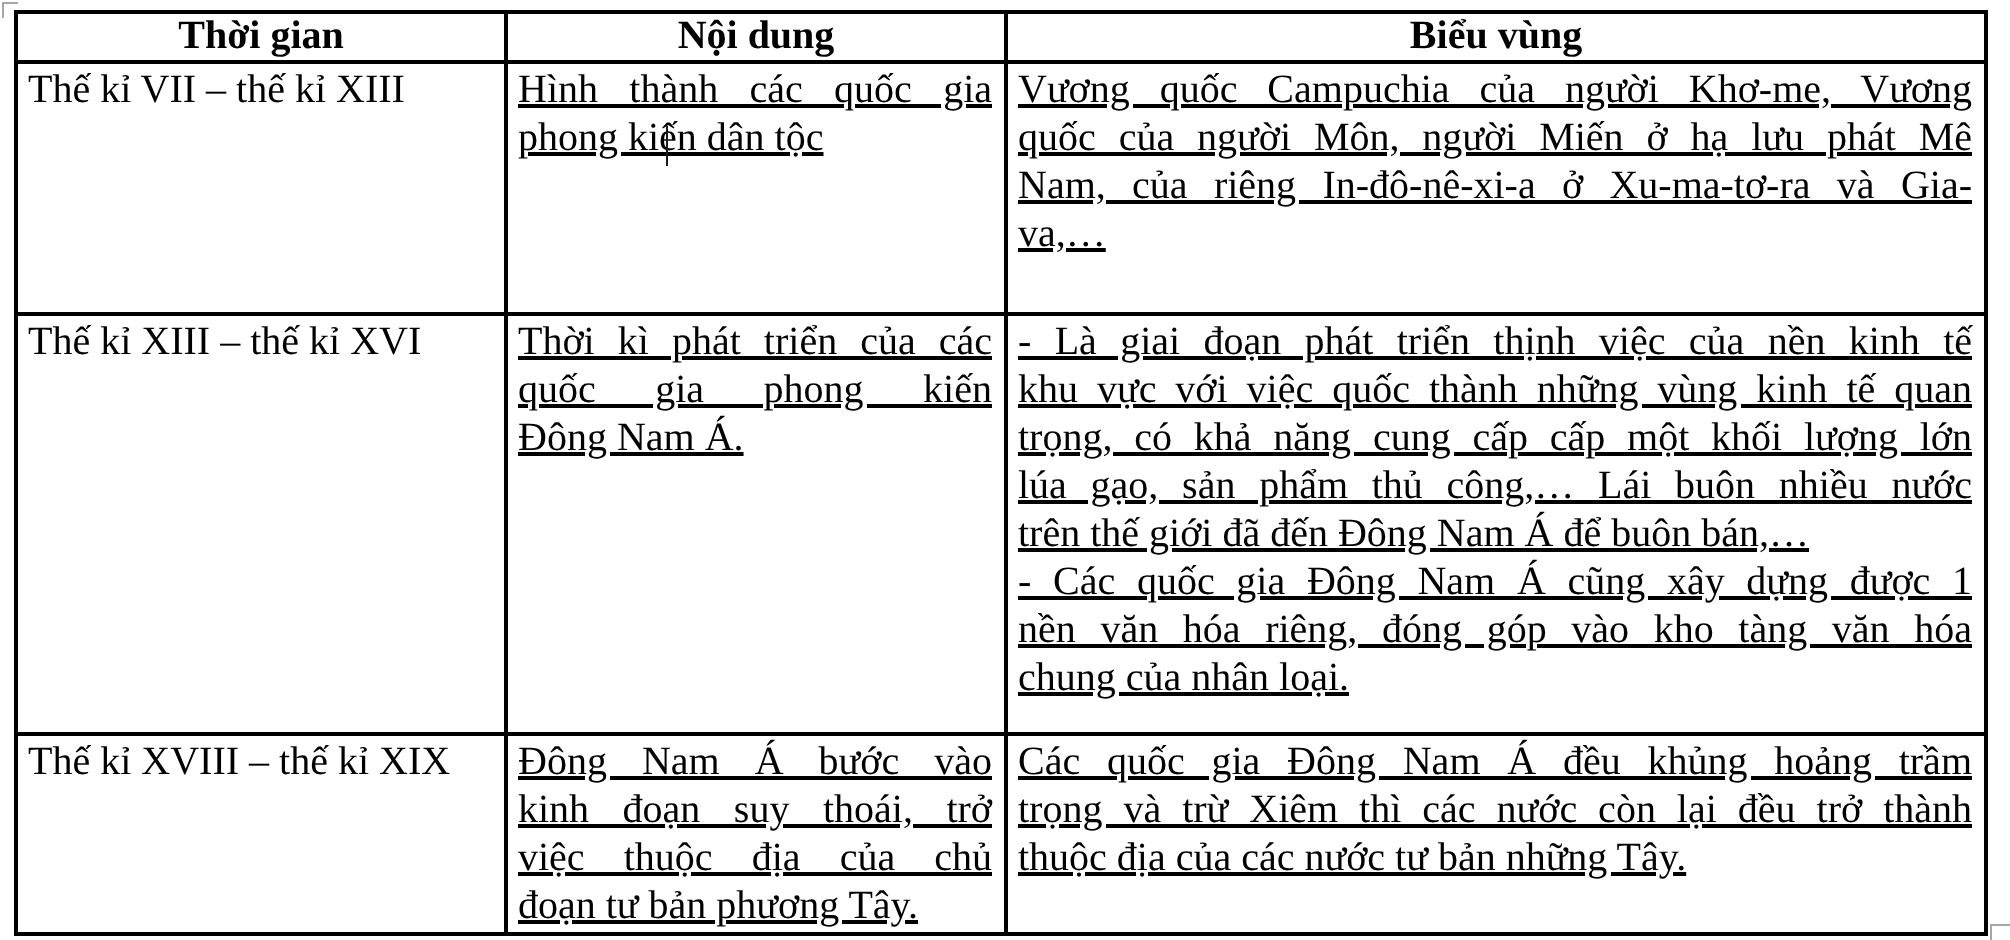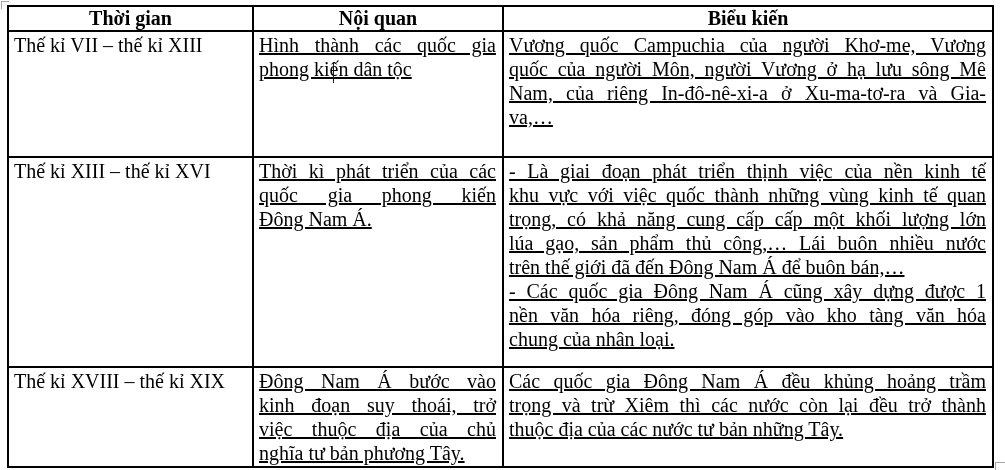--- a/index.html
+++ b/index.html
@@ -69,37 +69,37 @@
 
   <table class="doc-table">
     <colgroup>
       <col style="width:245px">
       <col style="width:250px">
       <col style="width:490px">
     </colgroup>
     <thead>
       <tr>
         <th>Thời gian</th>
-        <th>Nội quan</th>
-        <th>Biểu kiến</th>
+        <th>Nội dung</th>
+        <th>Biểu vùng</th>
       </tr>
     </thead>
     <tbody>
       <tr class="row-1">
         <td class="time-cell">Thế kỉ VII – thế kỉ XIII</td>
         <td>
           <div class="para">
               <div class="jline">Hình thành các quốc gia</div>
               <div class="jline">phong kiến dân tộc</div>
             </div>
         </td>
         <td>
           <div class="para">
               <div class="jline">Vương quốc Campuchia của người Khơ-me, Vương</div>
-              <div class="jline">quốc của người Môn, người Vương ở hạ lưu sông Mê</div>
+              <div class="jline">quốc của người Môn, người Miến ở hạ lưu phát Mê</div>
               <div class="jline">Nam, của riêng In-đô-nê-xi-a ở Xu-ma-tơ-ra và Gia-</div>
               <div class="jline">va,…</div>
             </div>
         </td>
       </tr>
       <tr class="row-2">
         <td class="time-cell">Thế kỉ XIII – thế kỉ XVI</td>
         <td>
           <div class="para">
               <div class="jline">Thời kì phát triển của các</div>
@@ -122,21 +122,21 @@
             </div>
         </td>
       </tr>
       <tr class="row-3">
         <td class="time-cell">Thế kỉ XVIII – thế kỉ XIX</td>
         <td>
           <div class="para">
               <div class="jline">Đông Nam Á bước vào</div>
               <div class="jline">kinh đoạn suy thoái, trở</div>
               <div class="jline">việc thuộc địa của chủ</div>
-              <div class="jline">nghĩa tư bản phương Tây.</div>
+              <div class="jline">đoạn tư bản phương Tây.</div>
             </div>
         </td>
         <td>
           <div class="para">
               <div class="jline">Các quốc gia Đông Nam Á đều khủng hoảng trầm</div>
               <div class="jline">trọng và trừ Xiêm thì các nước còn lại đều trở thành</div>
               <div class="jline">thuộc địa của các nước tư bản những Tây.</div>
             </div>
         </td>
       </tr>

